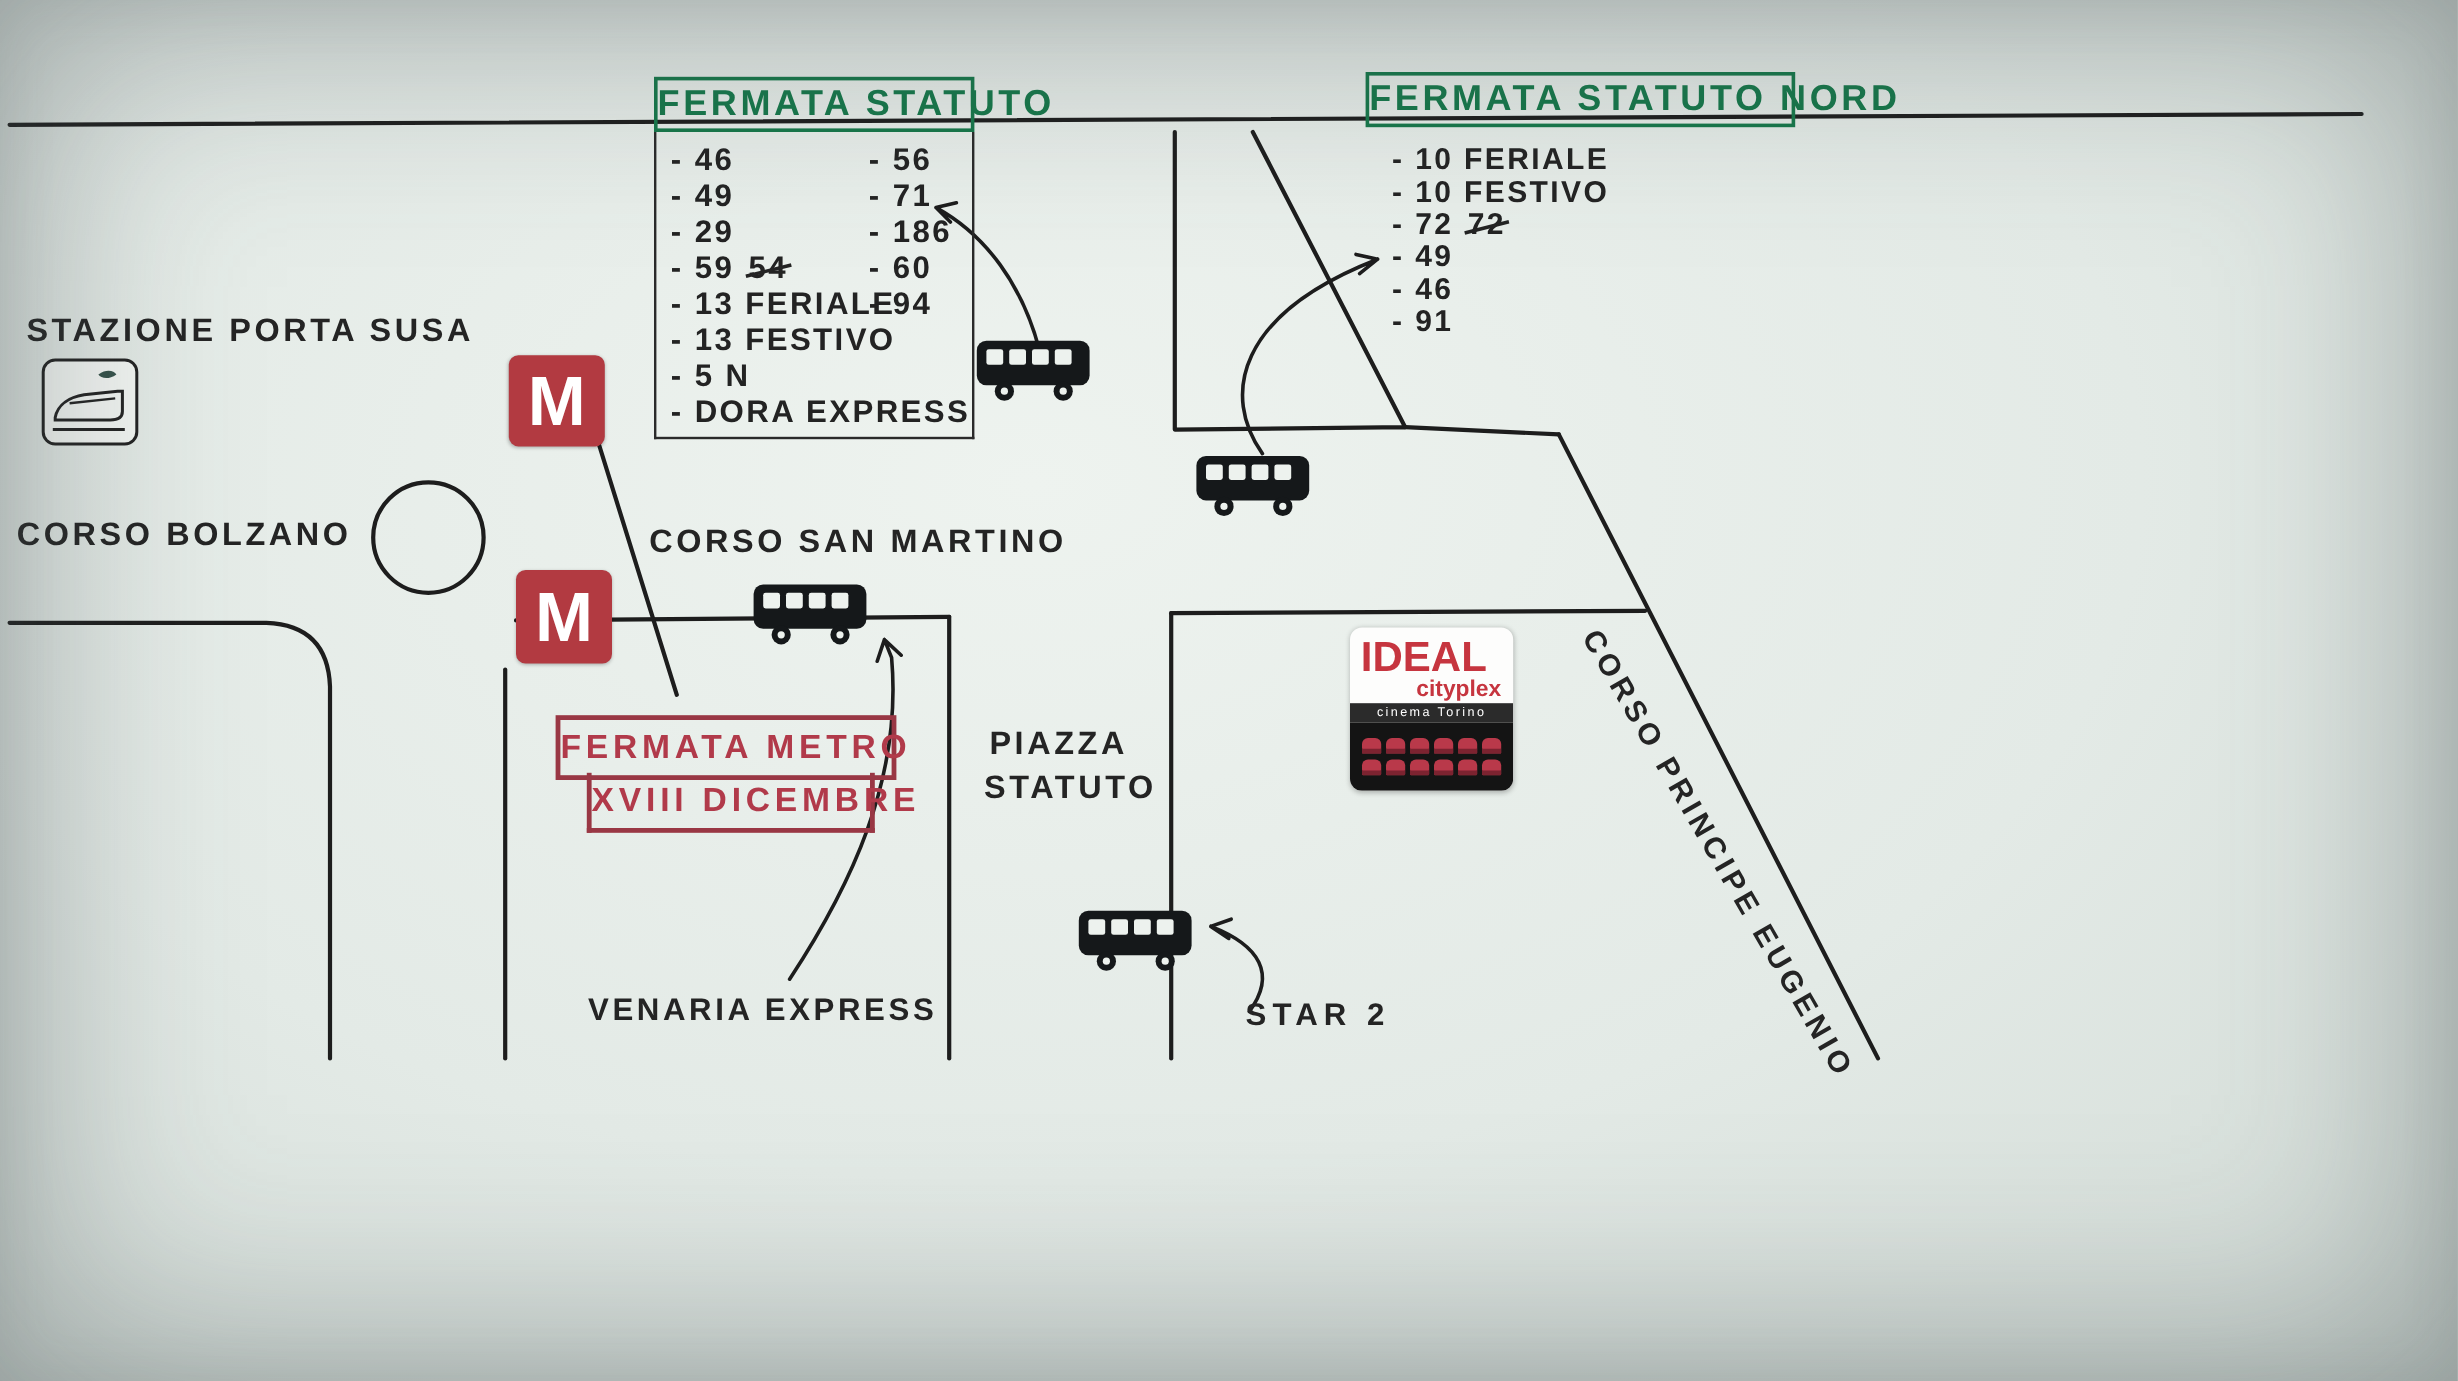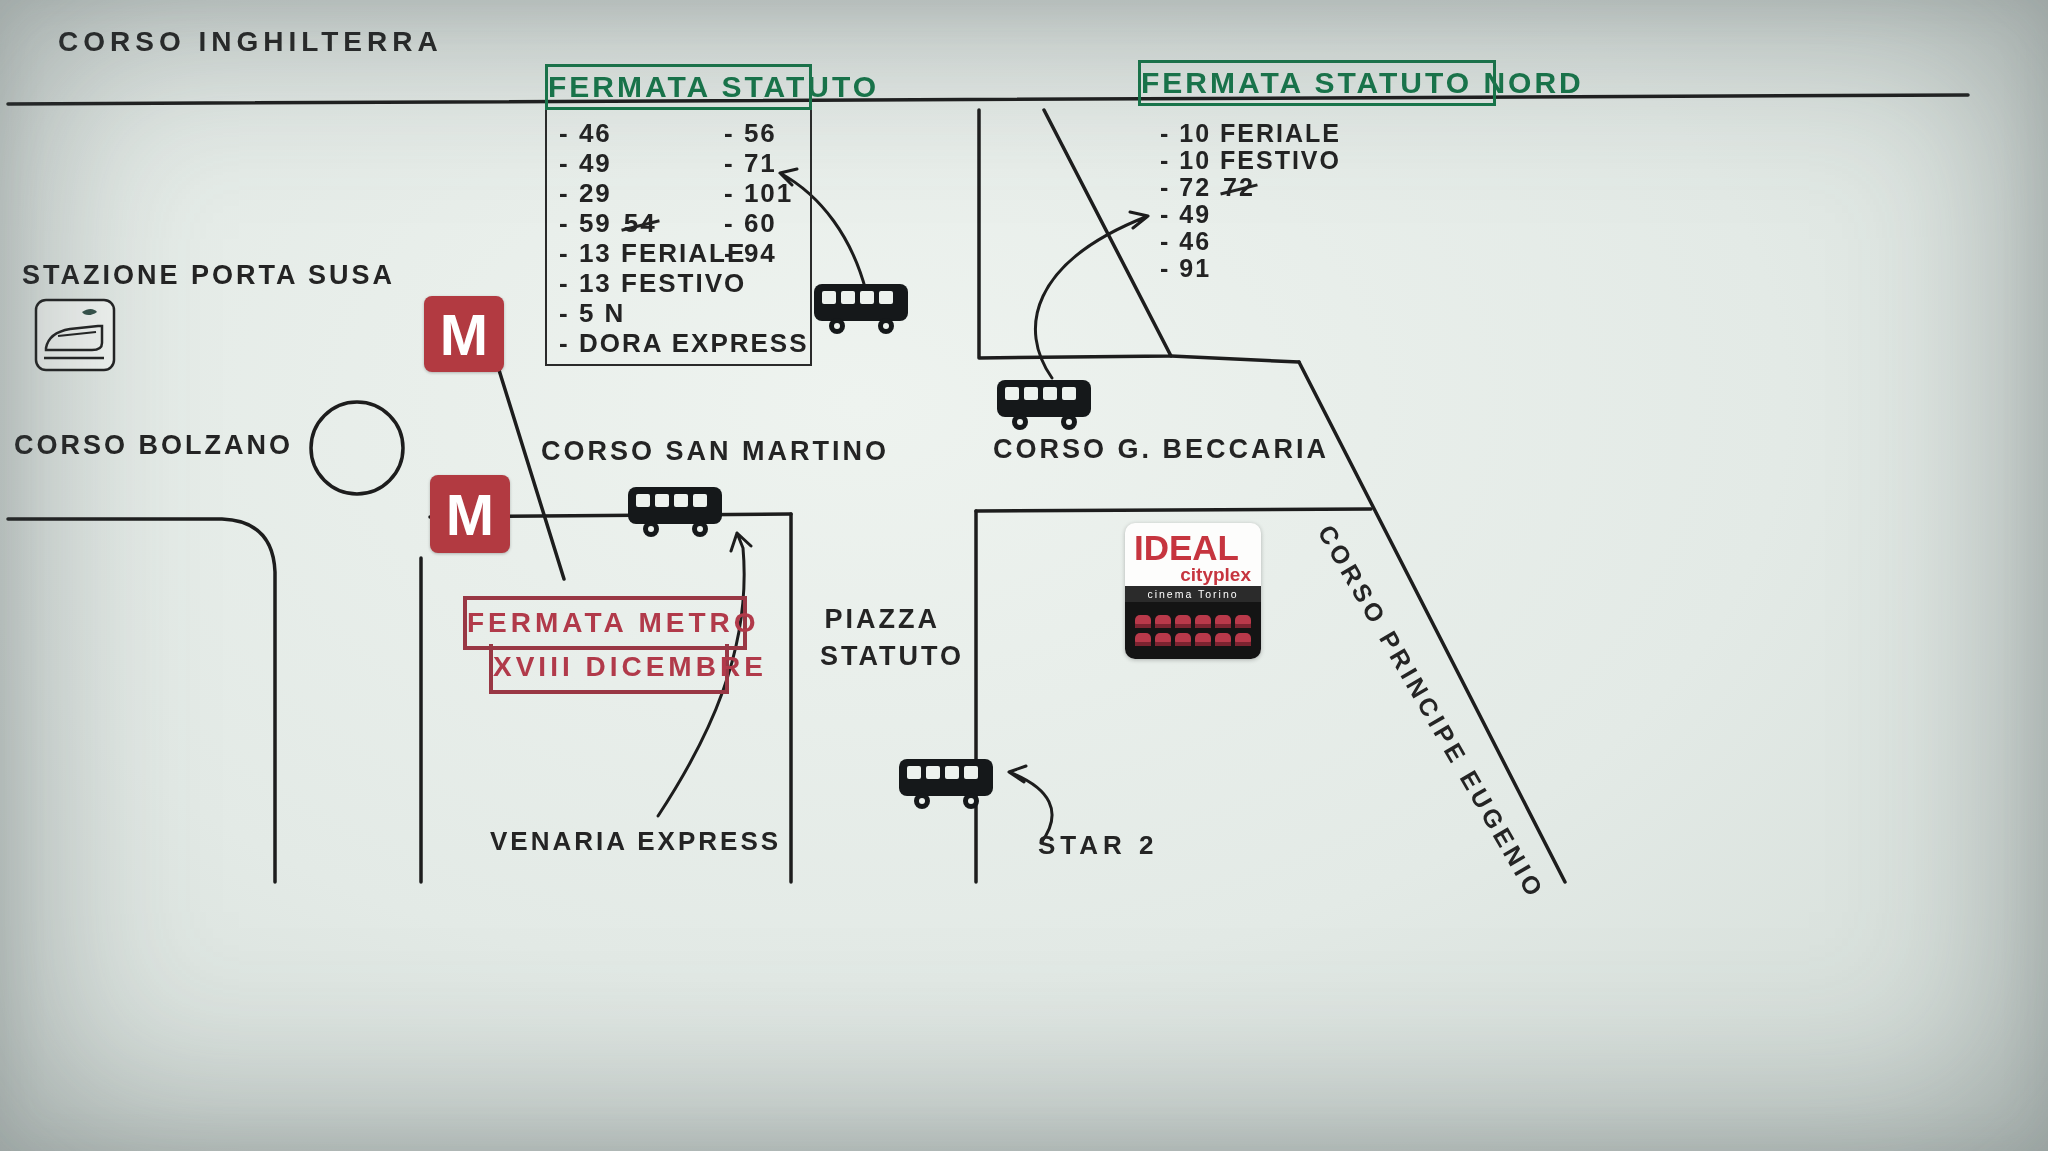--- a/index.html
+++ b/index.html
@@ -104,29 +104,27 @@
 
     <g transform="translate(36,300)">
       <rect x="0" y="0" width="78" height="70" rx="10" fill="#f5f8f5" stroke="#222" stroke-width="2.5"></rect>
       <path d="M 10 48 C 12 37 22 31 34 29 L 62 26 L 66 26 L 66 43 C 66 48 62 50 56 50 L 10 50 Z" fill="none" stroke="#222" stroke-width="2.5"></path>
       <path d="M 22 36 L 60 32" stroke="#222" stroke-width="2" fill="none"></path>
       <path d="M 8 58 L 68 58" stroke="#222" stroke-width="2.5" fill="none"></path>
       <path d="M 46 12 c 7 -5 13 -3 15 0 c -7 5 -13 3 -15 0 Z" fill="#35524a"></path>
     </g>
   </svg>
 
-  <div class="lbl" style="left:58px;top:26px;font-size:28px;letter-spacing:5px;">CORSO INGHILTERRA</div>
 
   <div class="lbl" style="left:22px;top:260px;font-size:27px;">STAZIONE PORTA SUSA</div>
 
   <div class="lbl" style="left:14px;top:430px;font-size:27px;text-align:center;">CORSO BOLZANO</div>
 
   <div class="lbl" style="left:541px;top:436px;font-size:27px;">CORSO SAN MARTINO</div>
 
-  <div class="lbl" style="left:993px;top:434px;font-size:27px;">CORSO G. BECCARIA</div>
 
   <div class="lbl" style="left:820px;top:604px;width:120px;text-align:right;font-size:27px;">
     <div>PIAZZA</div>
     <div style="margin-top:6px;">STATUTO</div>
   </div>
 
   <div class="lbl" style="left:1337px;top:520px;font-size:25px;letter-spacing:4px;transform:rotate(60deg);transform-origin:0 0;">CORSO PRINCIPE EUGENIO</div>
 
   <div class="lbl" style="left:490px;top:826px;font-size:26px;">VENARIA EXPRESS</div>
 
@@ -141,21 +139,21 @@
         <div class="brow">- 29</div>
         <div class="brow"><span>- 59</span><span class="struck">54</span></div>
         <div class="brow">- 13 FERIALE</div>
         <div class="brow">- 13 FESTIVO</div>
         <div class="brow">- 5 N</div>
         <div class="brow">- DORA EXPRESS</div>
       </div>
       <div class="col2">
         <div class="brow">- 56</div>
         <div class="brow">- 71</div>
-        <div class="brow">- 101</div>
+        <div class="brow">- 186</div>
         <div class="brow">- 60</div>
         <div class="brow">- 94</div>
       </div>
     </div>
   </div>
 
   <div class="stop-box" style="left:1138px;top:60px;width:358px;">
     <div class="stop-title">FERMATA STATUTO NORD</div>
     <div class="nord-list">
       <div class="brow">- 10 FERIALE</div>

